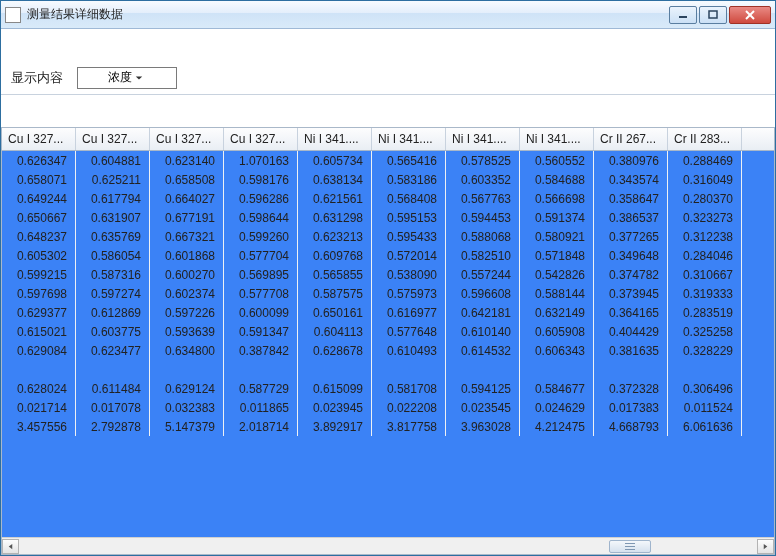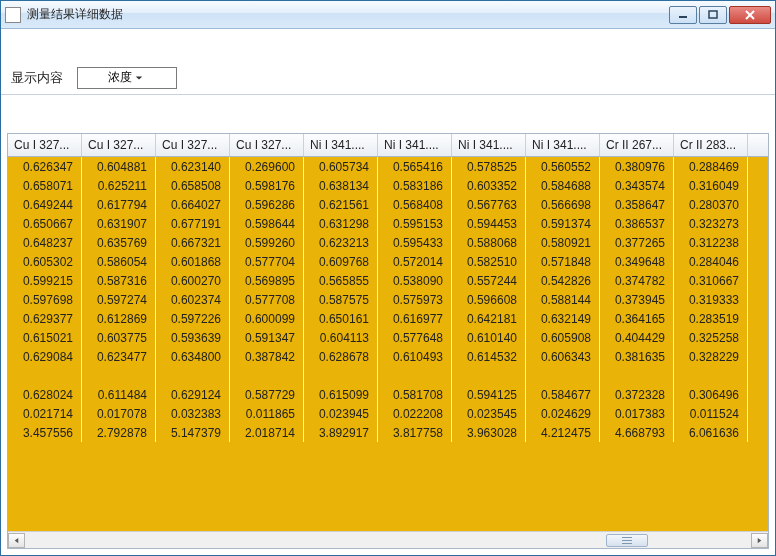--- a/index.html
+++ b/index.html
@@ -9,24 +9,24 @@
   .title-icon { width: 16px; height: 16px; border: 1px solid #888; background: #fff; margin-right: 6px; }
   .title-text { flex: 1; font-size: 12px; color: #222; }
   .winbtns { display: flex; gap: 2px; }
   .winbtn { width: 28px; height: 18px; border: 1px solid #5a7ea0; background: linear-gradient(to bottom, #eaf3fc, #cbe0f5); border-radius: 2px; display: flex; align-items: center; justify-content: center; font-size: 11px; color: #2b445e; cursor: pointer; }
   .winbtn.close { background: linear-gradient(to bottom, #e98a84, #cf4a3f); border-color: #a03226; color: #fff; width: 42px; font-weight: bold; }
   .winbtn svg { width: 10px; height: 10px; }
   .toolbar { height: 34px; display: flex; align-items: center; padding: 0 10px; gap: 14px; border-bottom: 1px solid #c8d2de; }
   .label { font-size: 13px; color: #222; }
   .select { width: 100px; height: 22px; border: 1px solid #7a7a7a; background: #fff; font-size: 12px; padding: 0 4px; display: flex; align-items: center; justify-content: center; cursor: pointer; }
   .select .arrow { width: 14px; height: 14px; display: flex; align-items: center; justify-content: center; }
-  .table-wrap { flex: 1; margin: 6px; border: 1px solid #a9b8c9; overflow: hidden; display: flex; flex-direction: column; }
+  .table-wrap { flex: 1; border: 1px solid #a9b8c9; overflow: hidden; display: flex; flex-direction: column; }
   .header-row { display: flex; background: linear-gradient(to bottom, #fdfdfe, #e9eef4); border-bottom: 1px solid #a9b8c9; }
   .hcell { flex: 0 0 74px; height: 22px; border-right: 1px solid #c8d2de; display: flex; align-items: center; padding: 0 6px; font-size: 12px; color: #222; overflow: hidden; white-space: nowrap; }
-  .body { flex: 1; overflow: hidden; background: #eab308; }
+  .body { flex: 1; overflow: hidden; background: #3b82f6; }
   .row { display: flex; height: 19px; }
   .cell { flex: 0 0 74px; height: 19px; border-right: 1px solid #edf0f4; display: flex; align-items: center; justify-content: flex-end; padding: 0 8px; font-size: 12px; color: #222; overflow: hidden; white-space: nowrap; }
   .scrollbar-h { height: 17px; background: #f0f0f0; border-top: 1px solid #d0d0d0; display: flex; align-items: center; }
   .sb-btn { width: 17px; height: 15px; background: linear-gradient(to bottom, #fdfdfd, #e4e4e4); border: 1px solid #b3b3b3; display: flex; align-items: center; justify-content: center; cursor: pointer; }
   .sb-track { flex: 1; height: 15px; position: relative; }
   .sb-thumb { position: absolute; left: 80%; width: 42px; height: 13px; top: 1px; background: linear-gradient(to bottom, #f4f7fb, #d6e1ee); border: 1px solid #9fb4cc; border-radius: 2px; display: flex; align-items: center; justify-content: center; cursor: pointer; }
   .sb-thumb .grip { width: 10px; height: 7px; display: flex; flex-direction: column; justify-content: space-between; }
   .sb-thumb .grip div { height: 1px; background: #7f97b2; }
 </style>
 </head>
@@ -80,21 +80,21 @@
         <div class="hcell">Ni I 341....</div>
         <div class="hcell">Ni I 341....</div>
         <div class="hcell">Cr II 267...</div>
         <div class="hcell">Cr II 283...</div>
       </div>
     <div class="body" id="body">
         <div class="row">
           <div class="cell">0.626347</div>
           <div class="cell">0.604881</div>
           <div class="cell">0.623140</div>
-          <div class="cell">0.269600</div>
+          <div class="cell">1.070163</div>
           <div class="cell">0.605734</div>
           <div class="cell">0.565416</div>
           <div class="cell">0.578525</div>
           <div class="cell">0.560552</div>
           <div class="cell">0.380976</div>
           <div class="cell">0.288469</div>
         </div>
         <div class="row">
           <div class="cell">0.658071</div>
           <div class="cell">0.625211</div>

